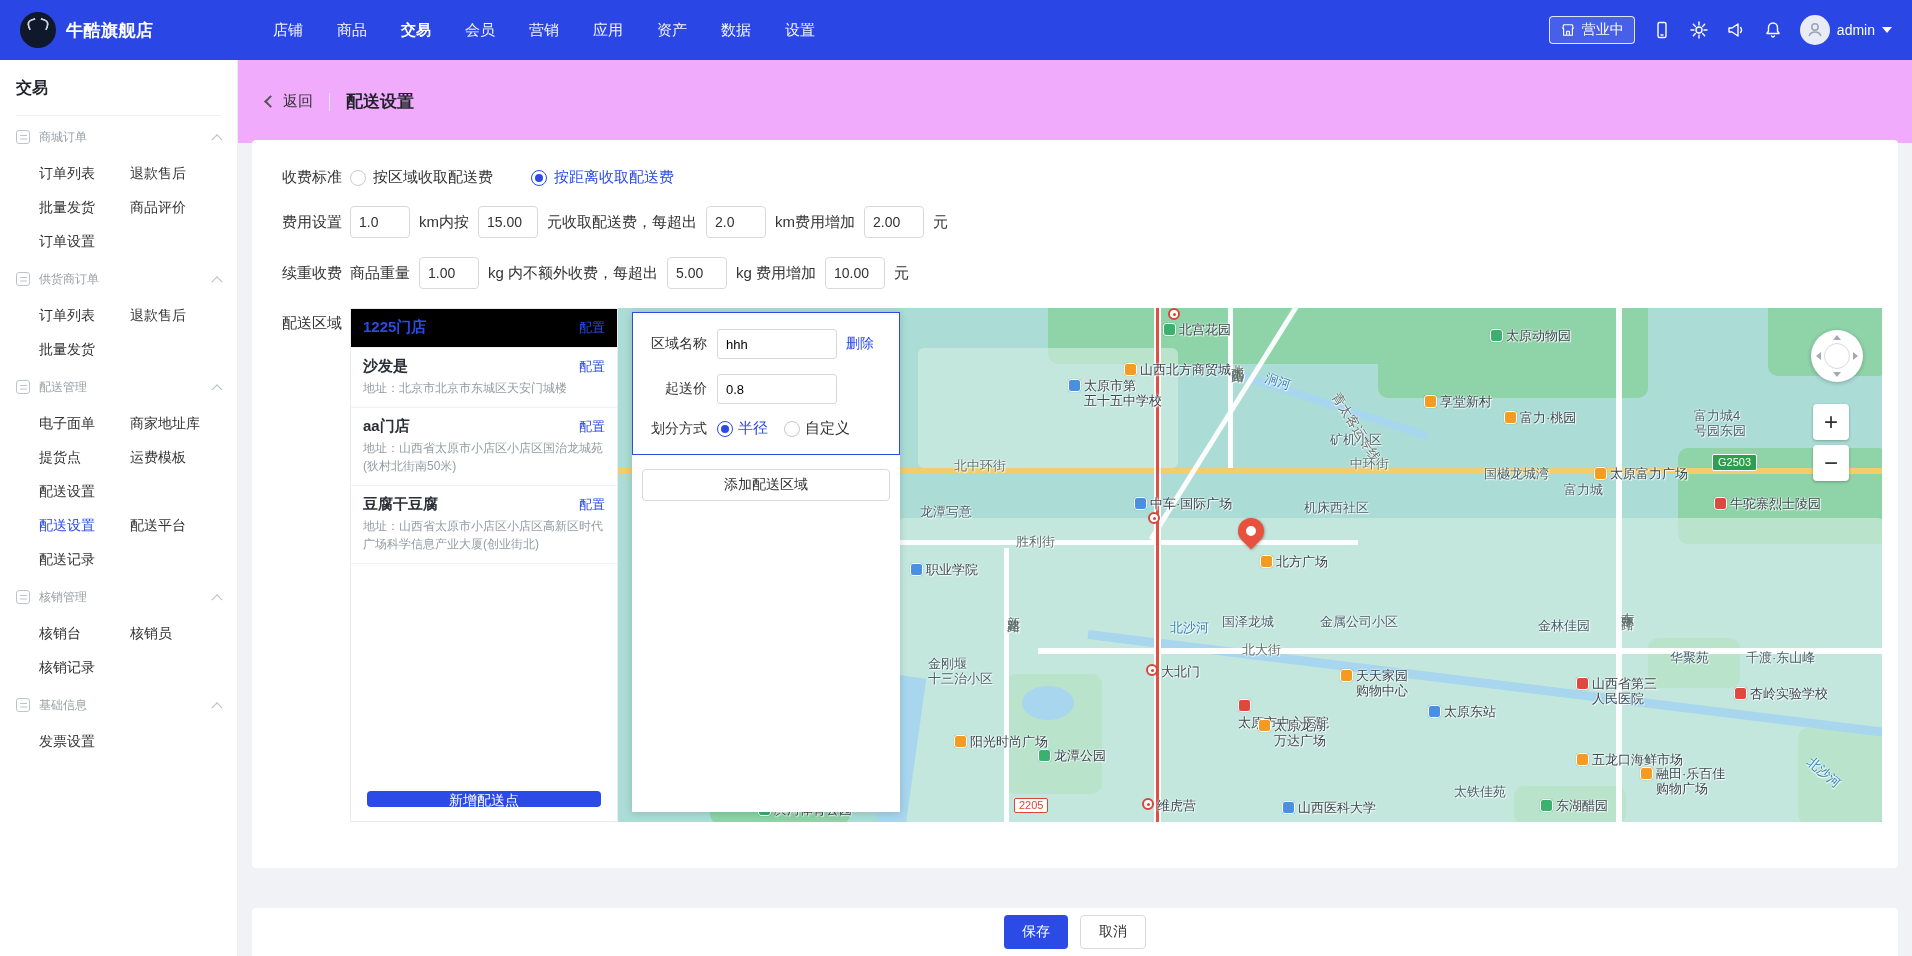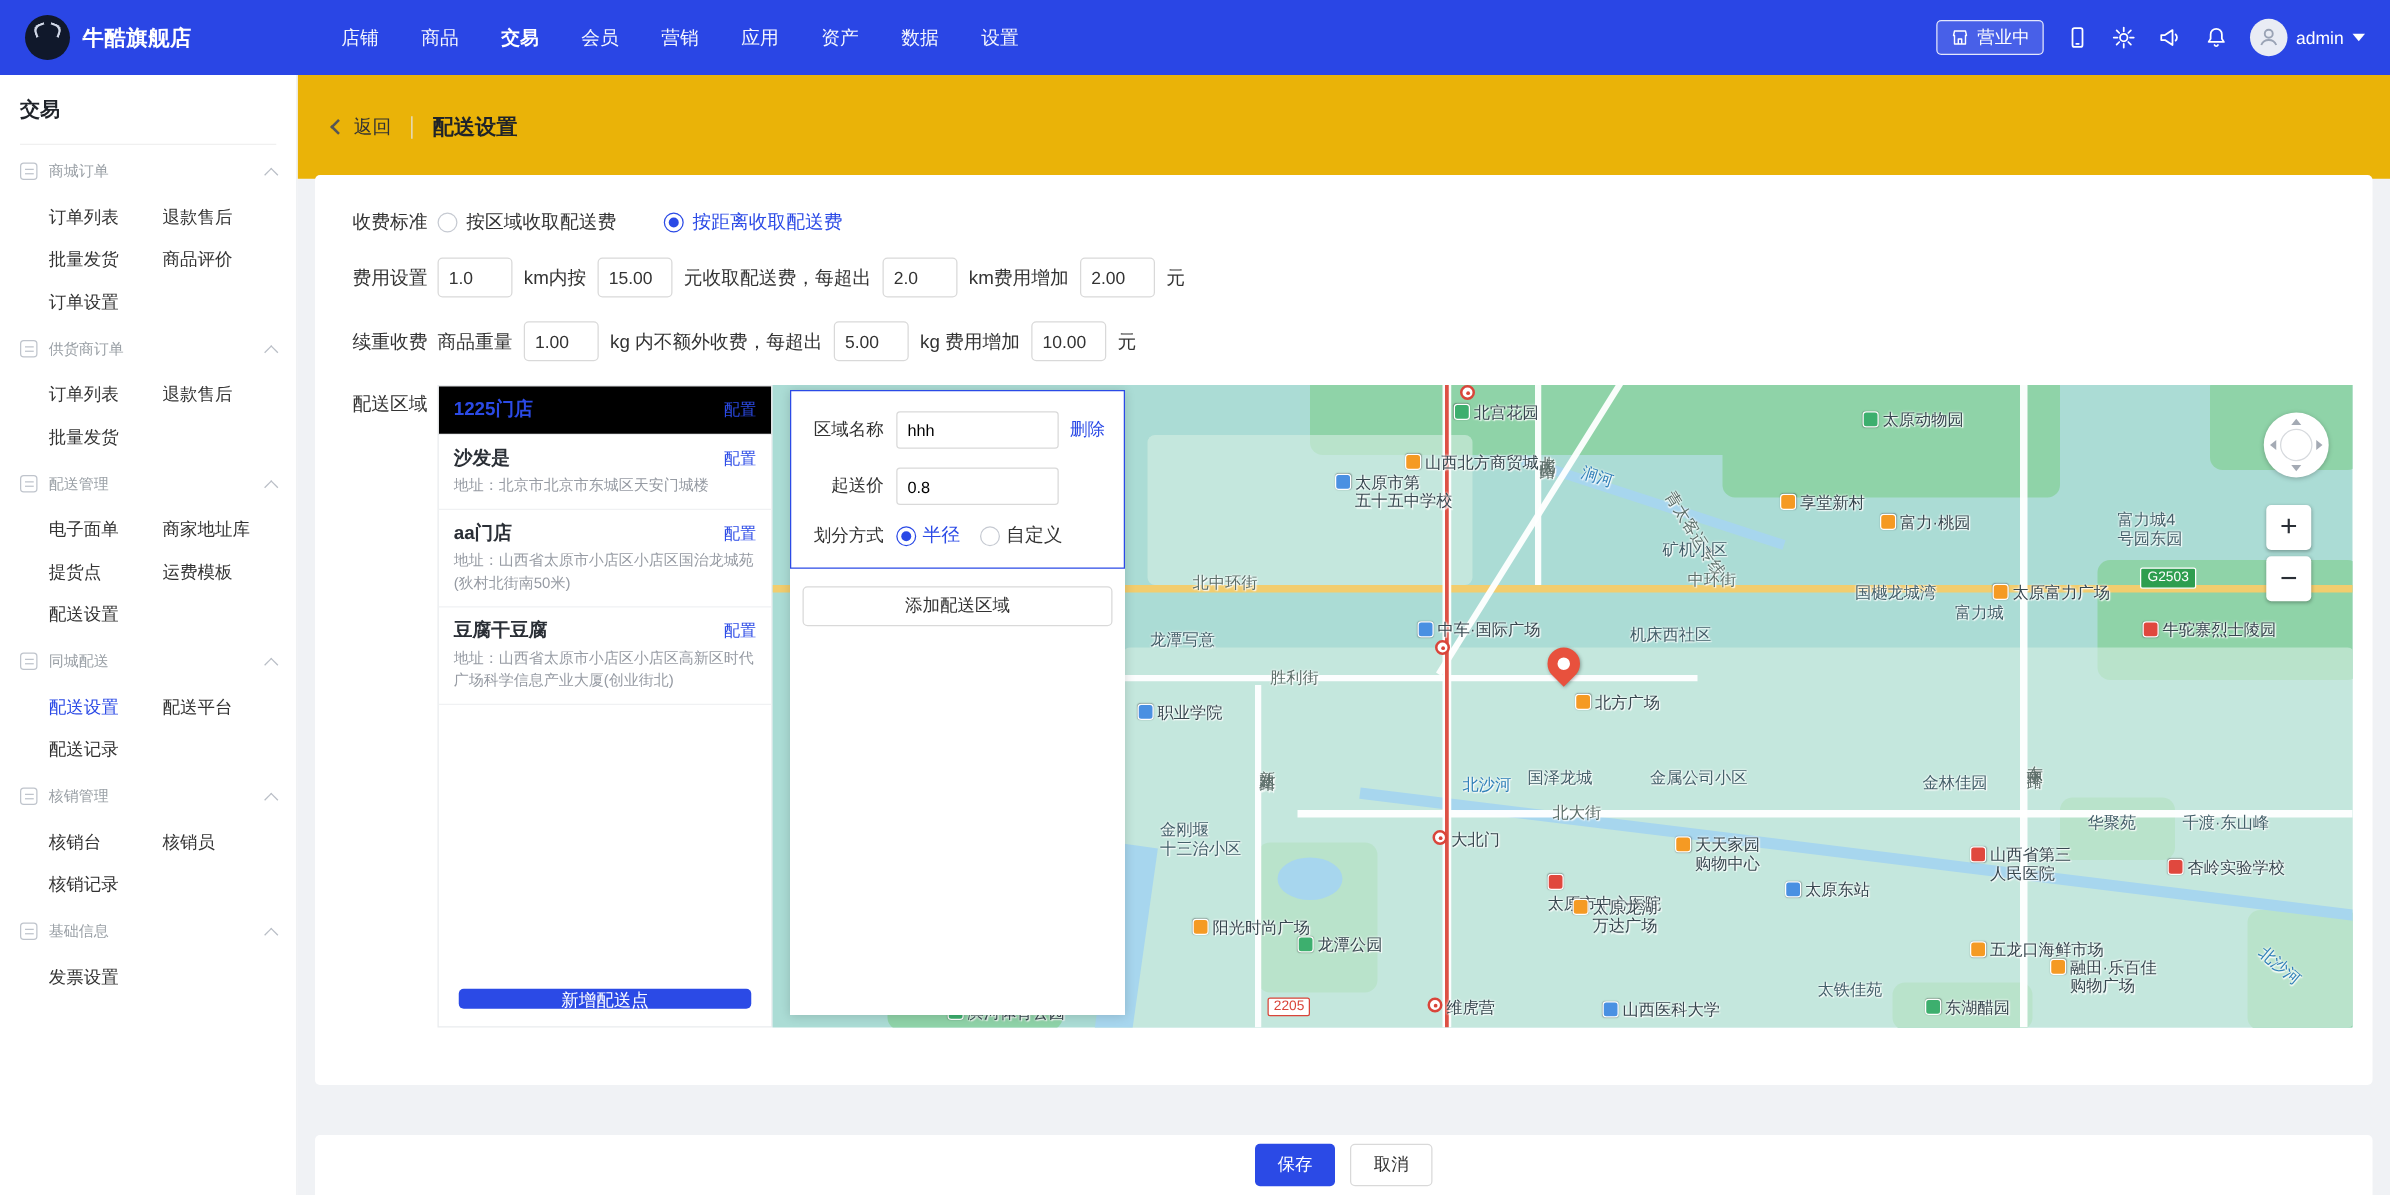--- a/index.html
+++ b/index.html
@@ -42,21 +42,21 @@
   .group-header{display:flex;align-items:center;gap:9px;color:#9aa0a6;font-size:12px;height:38px;cursor:pointer;margin-top:2px}
   .gicon{width:14px;height:14px;border:1.3px solid #bfc4cc;border-radius:3px;position:relative;flex:none}
   .gicon::after{content:"";position:absolute;left:2.5px;right:2.5px;top:3.5px;height:1.3px;background:#bfc4cc;box-shadow:0 3.5px 0 #bfc4cc}
   .chev{margin-left:auto;width:8px;height:8px;border-left:1.5px solid #b9bec6;border-top:1.5px solid #b9bec6;
     transform:rotate(45deg) translate(2px,2px)}
   .group-items{display:grid;grid-template-columns:1fr 1fr;padding-left:23px}
   .side-item{height:34px;line-height:34px;font-size:14px;color:#333;cursor:pointer;white-space:nowrap}
   .side-item.active{color:var(--accent)}
   
   .main{position:absolute;top:60px;left:238px;right:0;bottom:0}
-  .page-header{height:83px;background:#eab308;display:flex;align-items:center;padding:0 28px;gap:16px}
+  .page-header{height:83px;background:#f0abfc;display:flex;align-items:center;padding:0 28px;gap:16px}
   .back-btn{display:flex;align-items:center;gap:8px;font-size:15px;color:#333;cursor:pointer}
   .back-chev{width:9px;height:9px;border-left:2px solid #555;border-bottom:2px solid #555;transform:rotate(45deg)}
   .header-divider{width:1px;height:18px;background:#e3e3e3}
   .page-title{font-size:17px;font-weight:bold;color:#1f2329}
   .content-card{position:absolute;left:14px;right:14px;top:80px;height:728px;background:#fff;border-radius:4px;
     padding:28px 16px 0 30px}
   .form-row{display:flex;align-items:center;margin-bottom:19px;font-size:15px;color:#333}
   .form-label{width:68px;flex:none}
   .radio-opt{display:flex;align-items:center;gap:7px;margin-right:38px;cursor:pointer}
   .radio{width:16px;height:16px;border:1px solid #c6cad2;border-radius:50%;background:#fff;position:relative;flex:none}
@@ -110,21 +110,21 @@
     font-size:11px;text-shadow:none}
   .map-pin{position:absolute;left:620px;top:210px;width:26px;height:36px;z-index:4}
   .pin-head{width:26px;height:26px;background:#e8513d;border-radius:50% 50% 50% 0;
     transform:rotate(-45deg);box-shadow:0 1px 3px rgba(0,0,0,.35);position:relative}
   .pin-head::after{content:"";position:absolute;inset:8px;border-radius:50%;background:#fff}
   .region-panel{position:absolute;left:14px;top:4px;width:268px;height:500px;background:#fff;
     box-shadow:0 1px 8px rgba(0,0,0,.16);z-index:5}
   .region-form{border:1px solid var(--accent);padding:16px 10px;display:flex;flex-direction:column;gap:15px}
   .rp-row{display:flex;align-items:center}
   .rp-label{width:64px;text-align:right;margin-right:10px;font-size:14px;color:#333;flex:none}
-  .rp-input{width:130px;height:30px;border:1px solid #d9d9d9;border-radius:3px;padding:0 8px;font-size:13px;outline:none}
+  .rp-input{width:120px;height:30px;border:1px solid #d9d9d9;border-radius:3px;padding:0 8px;font-size:13px;outline:none}
   .delete-link{color:var(--accent);font-size:14px;margin-left:9px;cursor:pointer}
   .rp-radios{display:flex;gap:16px;align-items:center}
   .rp-radios .radio-opt{margin-right:0;gap:5px}
   .add-region-btn{display:block;margin:14px 10px 0;width:calc(100% - 20px);height:32px;background:#fff;
     border:1px solid #d9d9d9;border-radius:4px;font-size:14px;color:#333;cursor:pointer;font-family:inherit}
   .compass{position:absolute;right:19px;top:22px;width:52px;height:52px;border-radius:50%;background:#fff;
     box-shadow:0 1px 4px rgba(0,0,0,.25);z-index:6;cursor:pointer}
   .compass::before{content:"";position:absolute;inset:13px;border:1.5px solid #d7dade;border-radius:50%}
   .c-arrow{position:absolute;width:0;height:0}
   .c-up{left:22px;top:5px;border-left:4px solid transparent;border-right:4px solid transparent;border-bottom:5px solid #a4aab4}
@@ -235,25 +235,20 @@
         <span class="gicon"></span>
         <span class="glabel">配送管理</span>
         <span class="chev"></span>
       </div>
       <div class="group-items">
         <div class="side-item">电子面单</div>
         <div class="side-item">商家地址库</div>
         <div class="side-item">提货点</div>
         <div class="side-item">运费模板</div>
         <div class="side-item">配送设置</div>
-      </div>
-      <div class="group-header">
-        <span class="gicon"></span>
-        <span class="glabel">同城配送</span>
-        <span class="chev"></span>
       </div>
       <div class="group-items">
         <div class="side-item active">配送设置</div>
         <div class="side-item">配送平台</div>
         <div class="side-item">配送记录</div>
       </div>
       <div class="group-header">
         <span class="gicon"></span>
         <span class="glabel">核销管理</span>
         <span class="chev"></span>

